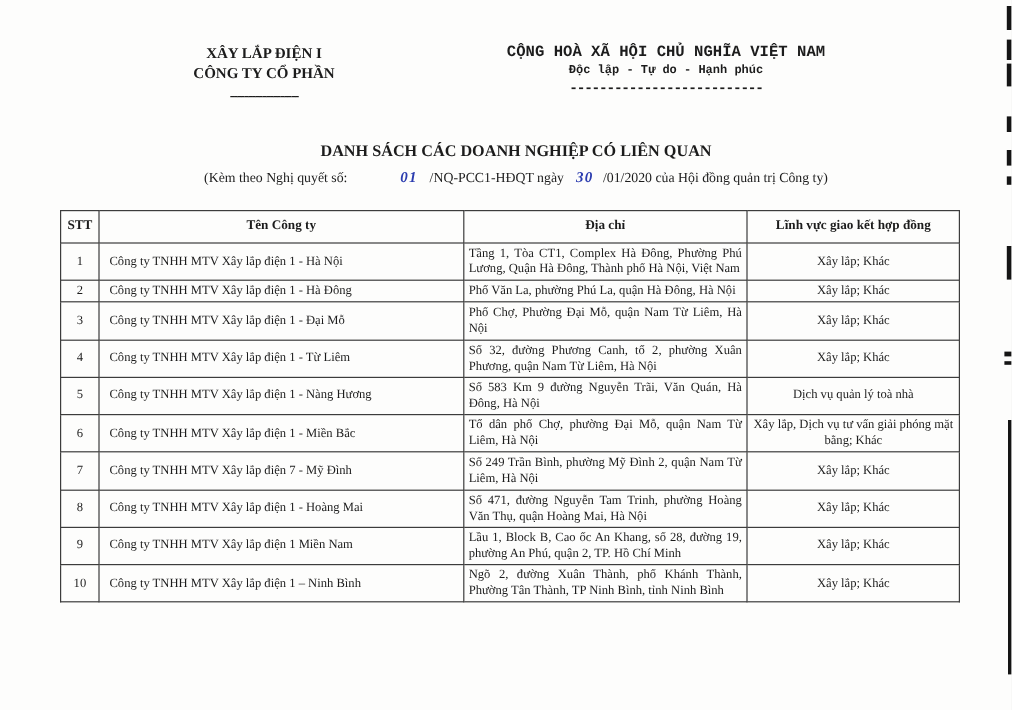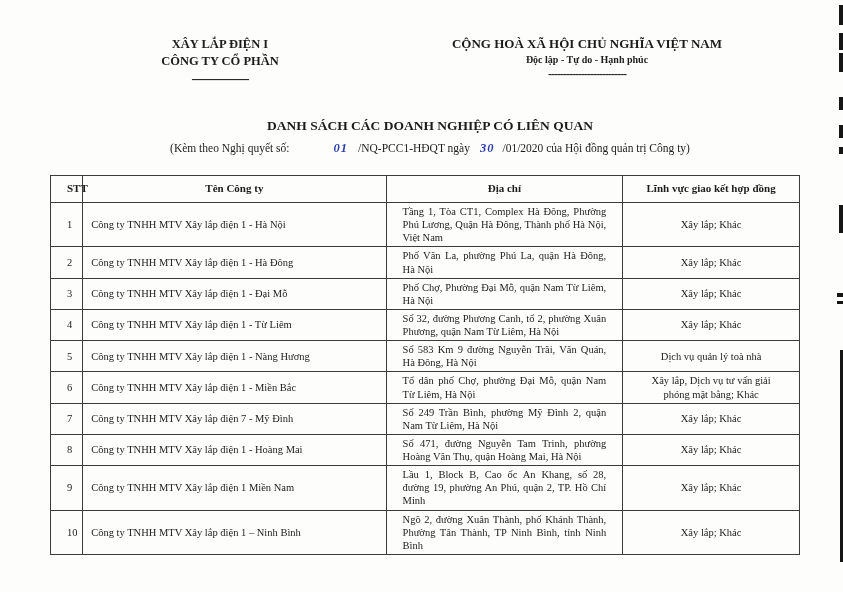--- a/index.html
+++ b/index.html
@@ -19,25 +19,26 @@
   .letterhead-left {
     position: absolute;
     left: 110px; top: 36px; width: 220px;
     text-align: center;
     font-weight: bold;
     font-size: 12.5px;
     line-height: 1.35;
   }
   .letterhead-right {
     position: absolute;
-    left: 432px; top: 36px; width: 310px;
+    left: 400px; top: 36px; width: 310px;
     text-align: center;
     font-weight: bold;
     font-size: 13px;
     line-height: 1.3;
+    font-family: Liberation Mono, monospace;
   }
   .letterhead-right .motto { font-size: 10px; }
   .dashes {
     font-weight: bold;
     letter-spacing: -1px;
     font-size: 12px;
     margin-top: 1px;
   }
   
   .doc-title {
@@ -65,21 +66,21 @@
   table.doc-table {
     position: absolute;
     left: 50px; top: 175px;
     width: 750px;
     border-collapse: collapse;
     table-layout: fixed;
     font-size: 10.5px;
   }
   .doc-table th, .doc-table td {
     border: 1px solid #3c3c3c;
-    padding: 2px 16px;
+    padding: 2px 4px;
     line-height: 1.25;
     vertical-align: middle;
   }
   .doc-table { border: 1.5px solid #2f2f2f; }
   .doc-table th {
     font-size: 11px;
     font-weight: bold;
     text-align: center;
     height: 22px;
   }

